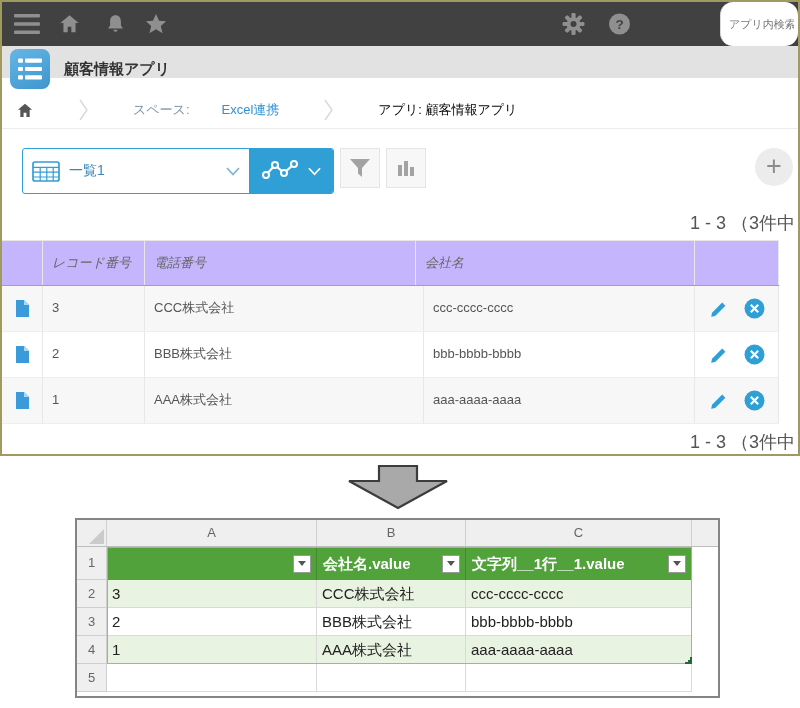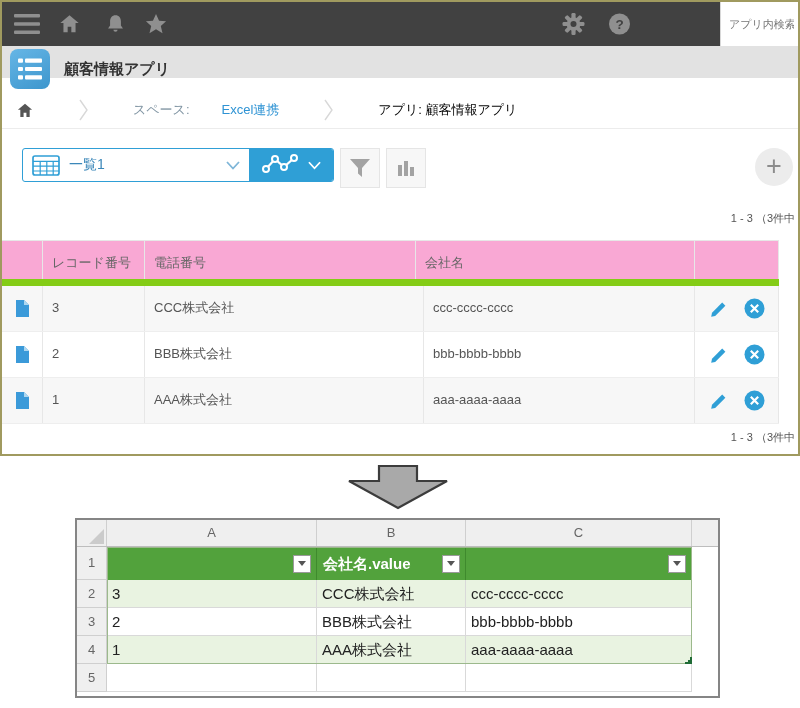--- a/index.html
+++ b/index.html
@@ -7,59 +7,59 @@
     font-family:"Liberation Sans", sans-serif; }
   .stage { position:relative; width:800px; height:708px; background:#fff; overflow:hidden; }
 
   
   .kintone { position:absolute; left:0; top:0; width:800px; height:456px;
     border:2px solid #a09a5f; background:#fff; }
 
   .topbar { position:absolute; left:0; top:0; width:100%; height:44px; background:#414141; }
   .tb-ic { position:absolute; top:50%; transform:translateY(-50%); line-height:0; cursor:pointer; }
   .searchbox { position:absolute; right:0; top:0; width:78px; height:44px; background:#fff;
-    border-left:1px solid #d8d8d8; }
+    border-left:1px solid #d8d8d8;border-radius:13px; }
   .searchbox input { width:100%; height:100%; border:none; outline:none; font-size:11px;
     color:#555; padding:0 4px 0 8px; font-family:"Liberation Sans", sans-serif; background:transparent; }
 
   .appbar { position:absolute; left:0; top:44px; width:100%; height:32px; background:#e2e2e2; }
   .app-icon { position:absolute; left:8px; top:3px; width:40px; height:40px; border-radius:8px;
     background:linear-gradient(150deg,#66b6e6 0%,#3d96cd 100%);
     display:flex; align-items:center; justify-content:center; }
   .app-title { position:absolute; left:62px; top:0; height:46px; line-height:46px;
     font-size:15px; font-weight:bold; color:#333; }
 
   .breadcrumb { position:absolute; left:0; top:90px; width:100%; height:37px; background:#fff;
     border-bottom:1px solid #ececec; display:flex; align-items:center; padding-left:14px;
     font-size:13px;gap:32px; }
   .bc-sep { margin:0 13px; line-height:0; }
   .bc-prefix { color:#8296a4; }
   .bc-link { color:#2e93d4; cursor:pointer; }
   .bc-app  { color:#000000; }
 
-  .view-selector { position:absolute; left:20px; top:146px; width:312px; height:34px;
+  .view-selector { position:absolute; left:20px; top:146px; width:312px; height:46px;
     border:1px solid #2f9fd6; border-radius:3px; background:#fff; display:flex; overflow:hidden; }
   .vs-white { flex:1; display:flex; align-items:center; padding:0 9px; gap:9px; cursor:pointer; }
   .vs-label { flex:1; color:#3b87b9; font-size:14px; }
   .vs-blue { width:84px; background:#2f9fd6; display:flex; align-items:center;
     justify-content:center; gap:9px; cursor:pointer; }
 
   .sq-btn { position:absolute; top:146px; width:40px; height:40px; background:#f7f7f7;
     border:1px solid #e5e5e5; display:flex; align-items:center; justify-content:center; cursor:pointer; }
   .filter-btn { left:338px; } .chart-btn { left:384px; }
   .plus-btn { position:absolute; left:753px; top:146px; width:38px; height:38px; border-radius:50%;
     background:#ececec; color:#8c8c8c; font-size:27px; line-height:36px; text-align:center;
     cursor:pointer; font-weight:normal; }
 
-  .pager { position:absolute; right:3px; font-size:11px; color:#555; white-space:nowrap; }
+  .pager { position:absolute; right:3px; font-size:18px; color:#555; white-space:nowrap; }
   .pager-top { top:209px; } .pager-bottom { top:428px; }
 
   .rtable { position:absolute; left:0; top:238px; width:777px; font-size:13px; color:#555; }
   .rt-row { display:flex; height:46px; }
-  .rt-head { background:#f9a8d4; color:#666; border-top:1px solid #e7e7e7; border-bottom:7px solid #84cc16; }
+  .rt-head { background:#c4b5fd; color:#666; border-top:1px solid #e7e7e7; border-bottom:1px solid #84cc16;font-style:italic; }
   .rt-data { border-bottom:1px solid #eeeeee; }
   .rt-odd  { background:#f7f7f7; }
   .rt-even { background:#ffffff; }
   .cell { border-right:1px solid #e7e7e7; height:100%; line-height:44px; padding-left:9px;
     overflow:hidden; white-space:nowrap; }
   .c-icon { width:41px; display:flex; align-items:center; justify-content:center; padding-left:0; }
   .c-rec { width:102px; } .c-com { width:279px; } .c-pho { width:271px; }
   .c-act { width:84px; display:flex; align-items:center; gap:15px; padding-left:14px; }
   .c-act .act { line-height:0; cursor:pointer; }
 
@@ -360,20 +360,21 @@
               <span class="arr"></span>
             </span>
         </div>
         <div class="xl-h xb">
           <span>会社名.value</span>
           <span class="xl-dd">
               <span class="arr"></span>
             </span>
         </div>
         <div class="xl-h xc">
+          <span>文字列__1行__1.value</span>
           <span class="xl-dd">
               <span class="arr"></span>
             </span>
         </div>
       </div>
 
       <div class="xl-row xl-drow">
         <div class="xl-rn">2</div>
         <div class="xl-c xa band">3</div>
         <div class="xl-c xb band">CCC株式会社</div>

